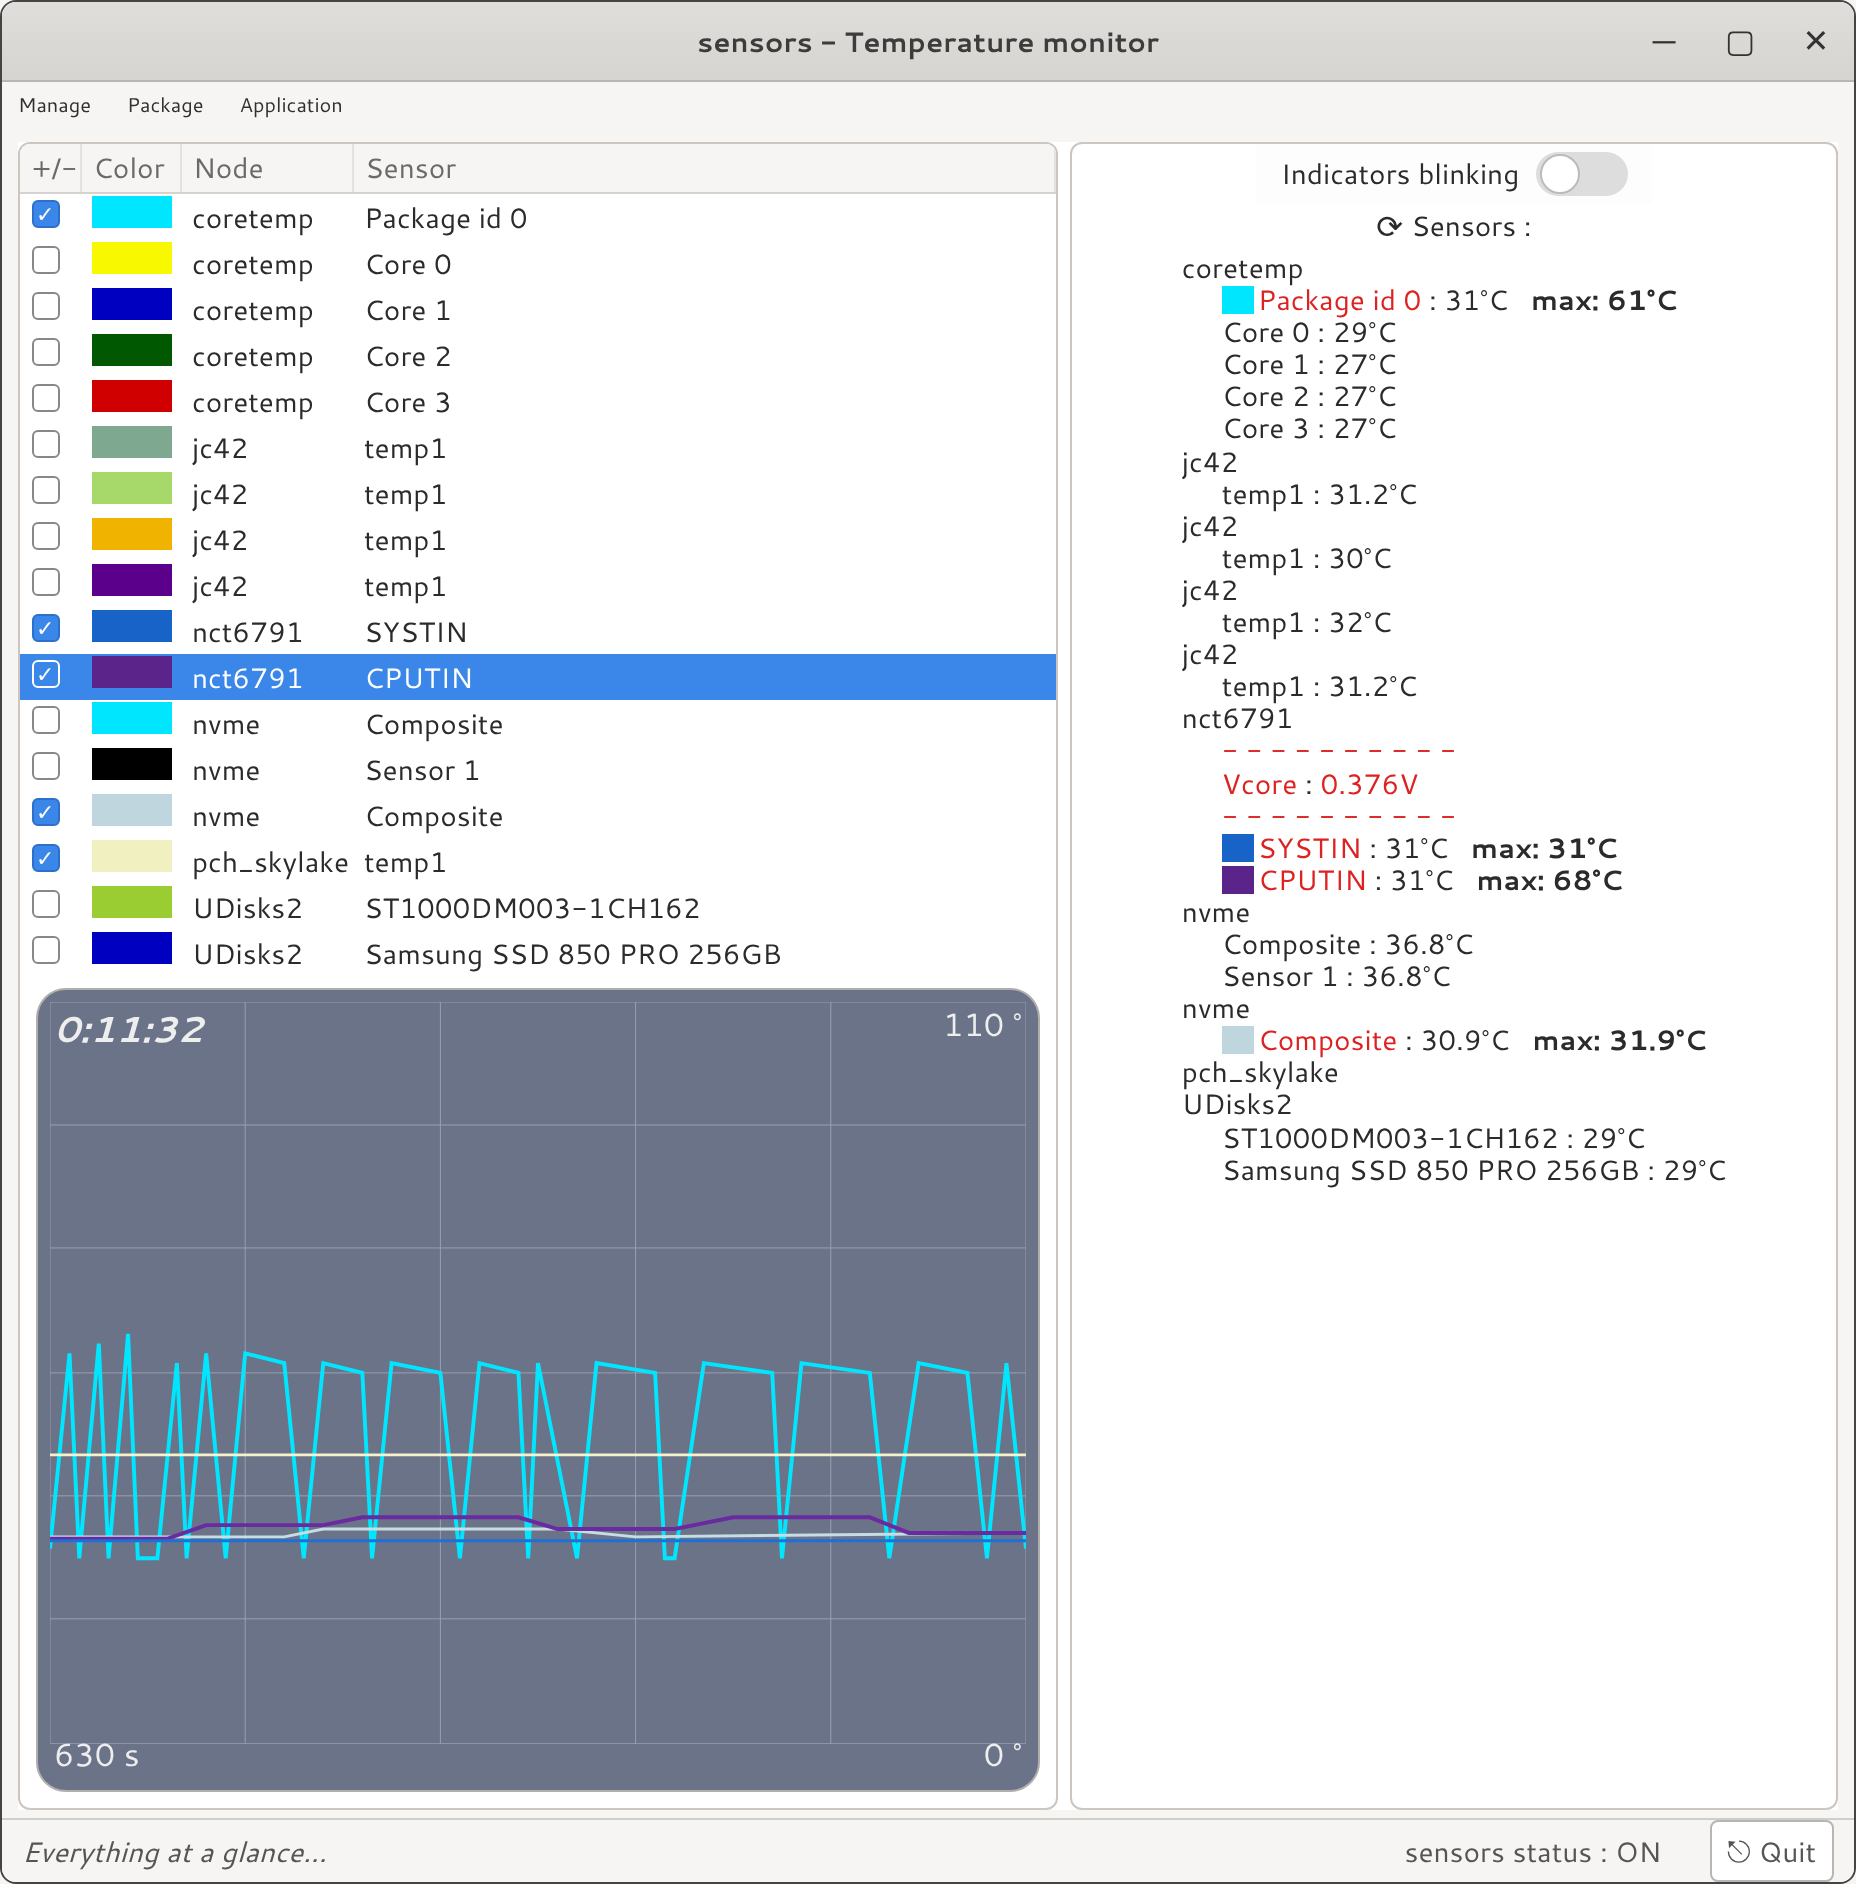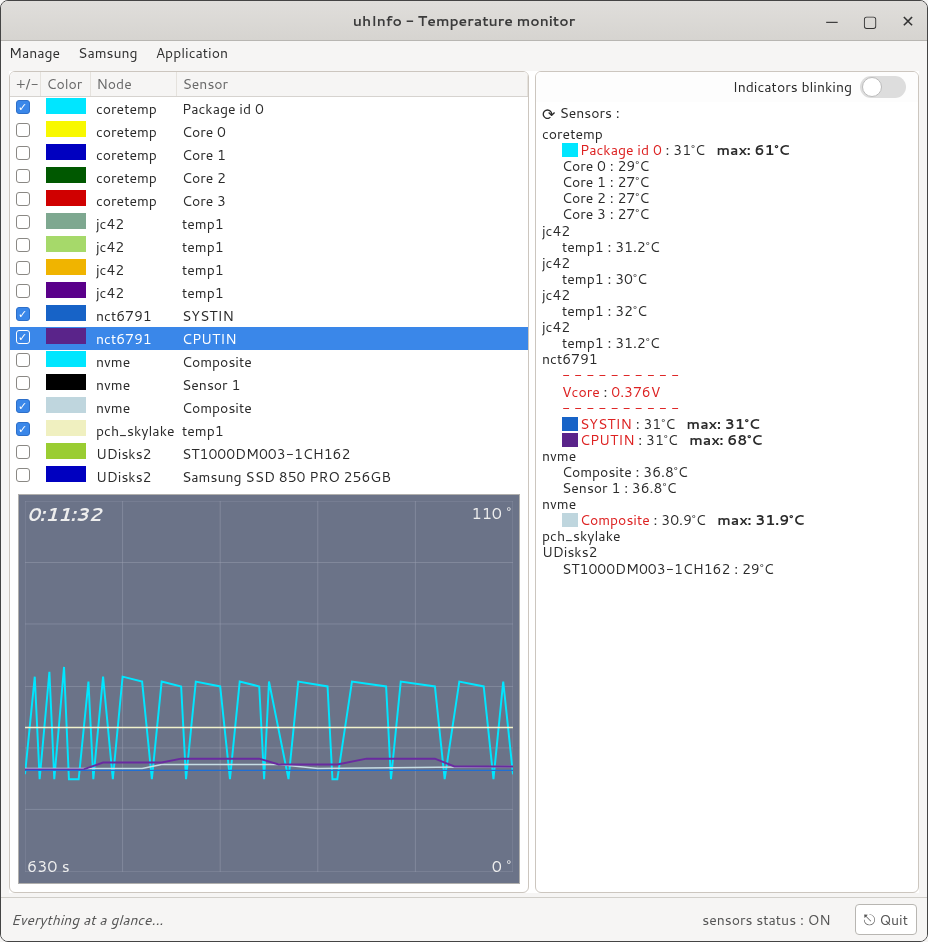--- a/index.html
+++ b/index.html
@@ -43,21 +43,21 @@
     color: #333;
   }
   .win-controls span { cursor: pointer; display:inline-flex; width:18px; justify-content:center;}
   .menubar {
     height: 24px;
     background: #f6f5f4;
     display: flex;
     align-items: center;
     padding: 0 8px;
     gap: 18px;
-    font-size: 14px;
+    font-size: 10px;
     color: #303030;
     flex-shrink: 0;
   }
   .menubar span { cursor: pointer; }
   .main {
     flex: 1;
     display: flex;
     min-height: 0;
     background: #fff;
     margin: 6px 8px 4px 8px;
@@ -77,30 +77,31 @@
     overflow: auto;
     background: #fff;
   }
   .graph-area {
     flex: 1;
     margin: 8px;
     margin-top: 6px;
     border: 1px solid #b0afad;
     background: #6b7388;
     position: relative;
-    border-radius: 0;
+    border-radius: 15px;
   }
   .right-pane {
     flex: 1;
     display: flex;
     flex-direction: column;
     border: 1px solid #ccc6bf;
     border-radius: 6px;
     overflow: hidden;
     background: #fff;
+    align-items: center;
   }
   .blink-row {
     height: 30px;
     display: flex;
     align-items: center;
     justify-content: flex-end;
     gap: 8px;
     padding: 0 12px;
     background: #fdfdfd;
   }
@@ -113,21 +114,21 @@
     gap: 4px;
   }
   .sensor-body {
     flex: 1;
     overflow: auto;
     padding: 2px 6px 8px 6px;
     font-size: 14px;
     line-height: 1.15;
   }
   .statusbar {
-    height: 44px;
+    height: 32px;
     background: #f6f5f4;
     border-top: 1px solid #d0cec9;
     display: flex;
     align-items: center;
     padding: 0 10px;
     font-size: 14px;
     color: #555;
     flex-shrink: 0;
   }
   .statusbar .left { flex: 1; font-style: italic;}
@@ -223,31 +224,31 @@
     font-size: 16px;
   }
   .graph-svg {
     position:absolute; inset:6px;
   }
 </style>
 </head>
 <body>
 
 <div class="titlebar">
-  <div class="title">uhInfo - Temperature monitor</div>
+  <div class="title">sensors - Temperature monitor</div>
   <div class="win-controls">
     <span>─</span>
     <span>▢</span>
     <span>✕</span>
   </div>
 </div>
 
 <div class="menubar">
   <span>Manage</span>
-  <span>Samsung</span>
+  <span>Package</span>
   <span>Application</span>
 </div>
 
 <div class="main">
 
   <div class="left-pane">
     <div class="list-area">
       <table class="tbl">
         <colgroup>
           <col style="width:30px">
@@ -437,20 +438,21 @@
         <div class="ind"><span class="sw2" style="background:#1763c7"></span><span class="red">SYSTIN</span> : 31°C&nbsp;&nbsp; <span class="bold">max: 31°C</span></div>
         <div class="ind"><span class="sw2" style="background:#5a248a"></span><span class="red">CPUTIN</span> : 31°C&nbsp;&nbsp; <span class="bold">max: 68°C</span></div>
         <div>nvme</div>
         <div class="ind"><span>Composite</span> : 36.8°C</div>
         <div class="ind"><span>Sensor 1</span> : 36.8°C</div>
         <div>nvme</div>
         <div class="ind"><span class="sw2" style="background:#bfd6de"></span><span class="red">Composite</span> : 30.9°C&nbsp;&nbsp; <span class="bold">max: 31.9°C</span></div>
         <div>pch_skylake</div>
         <div>UDisks2</div>
         <div class="ind"><span>ST1000DM003-1CH162</span> : 29°C</div>
+        <div class="ind"><span>Samsung SSD 850 PRO 256GB</span> : 29°C</div>
       </div>
   </div>
 </div>
 
 <div class="statusbar">
   <div class="left">Everything at a glance...</div>
   <div class="right">
     <span>sensors status : ON</span>
     <div class="quit-btn">
       <span style="font-size:15px;">⎋</span>

